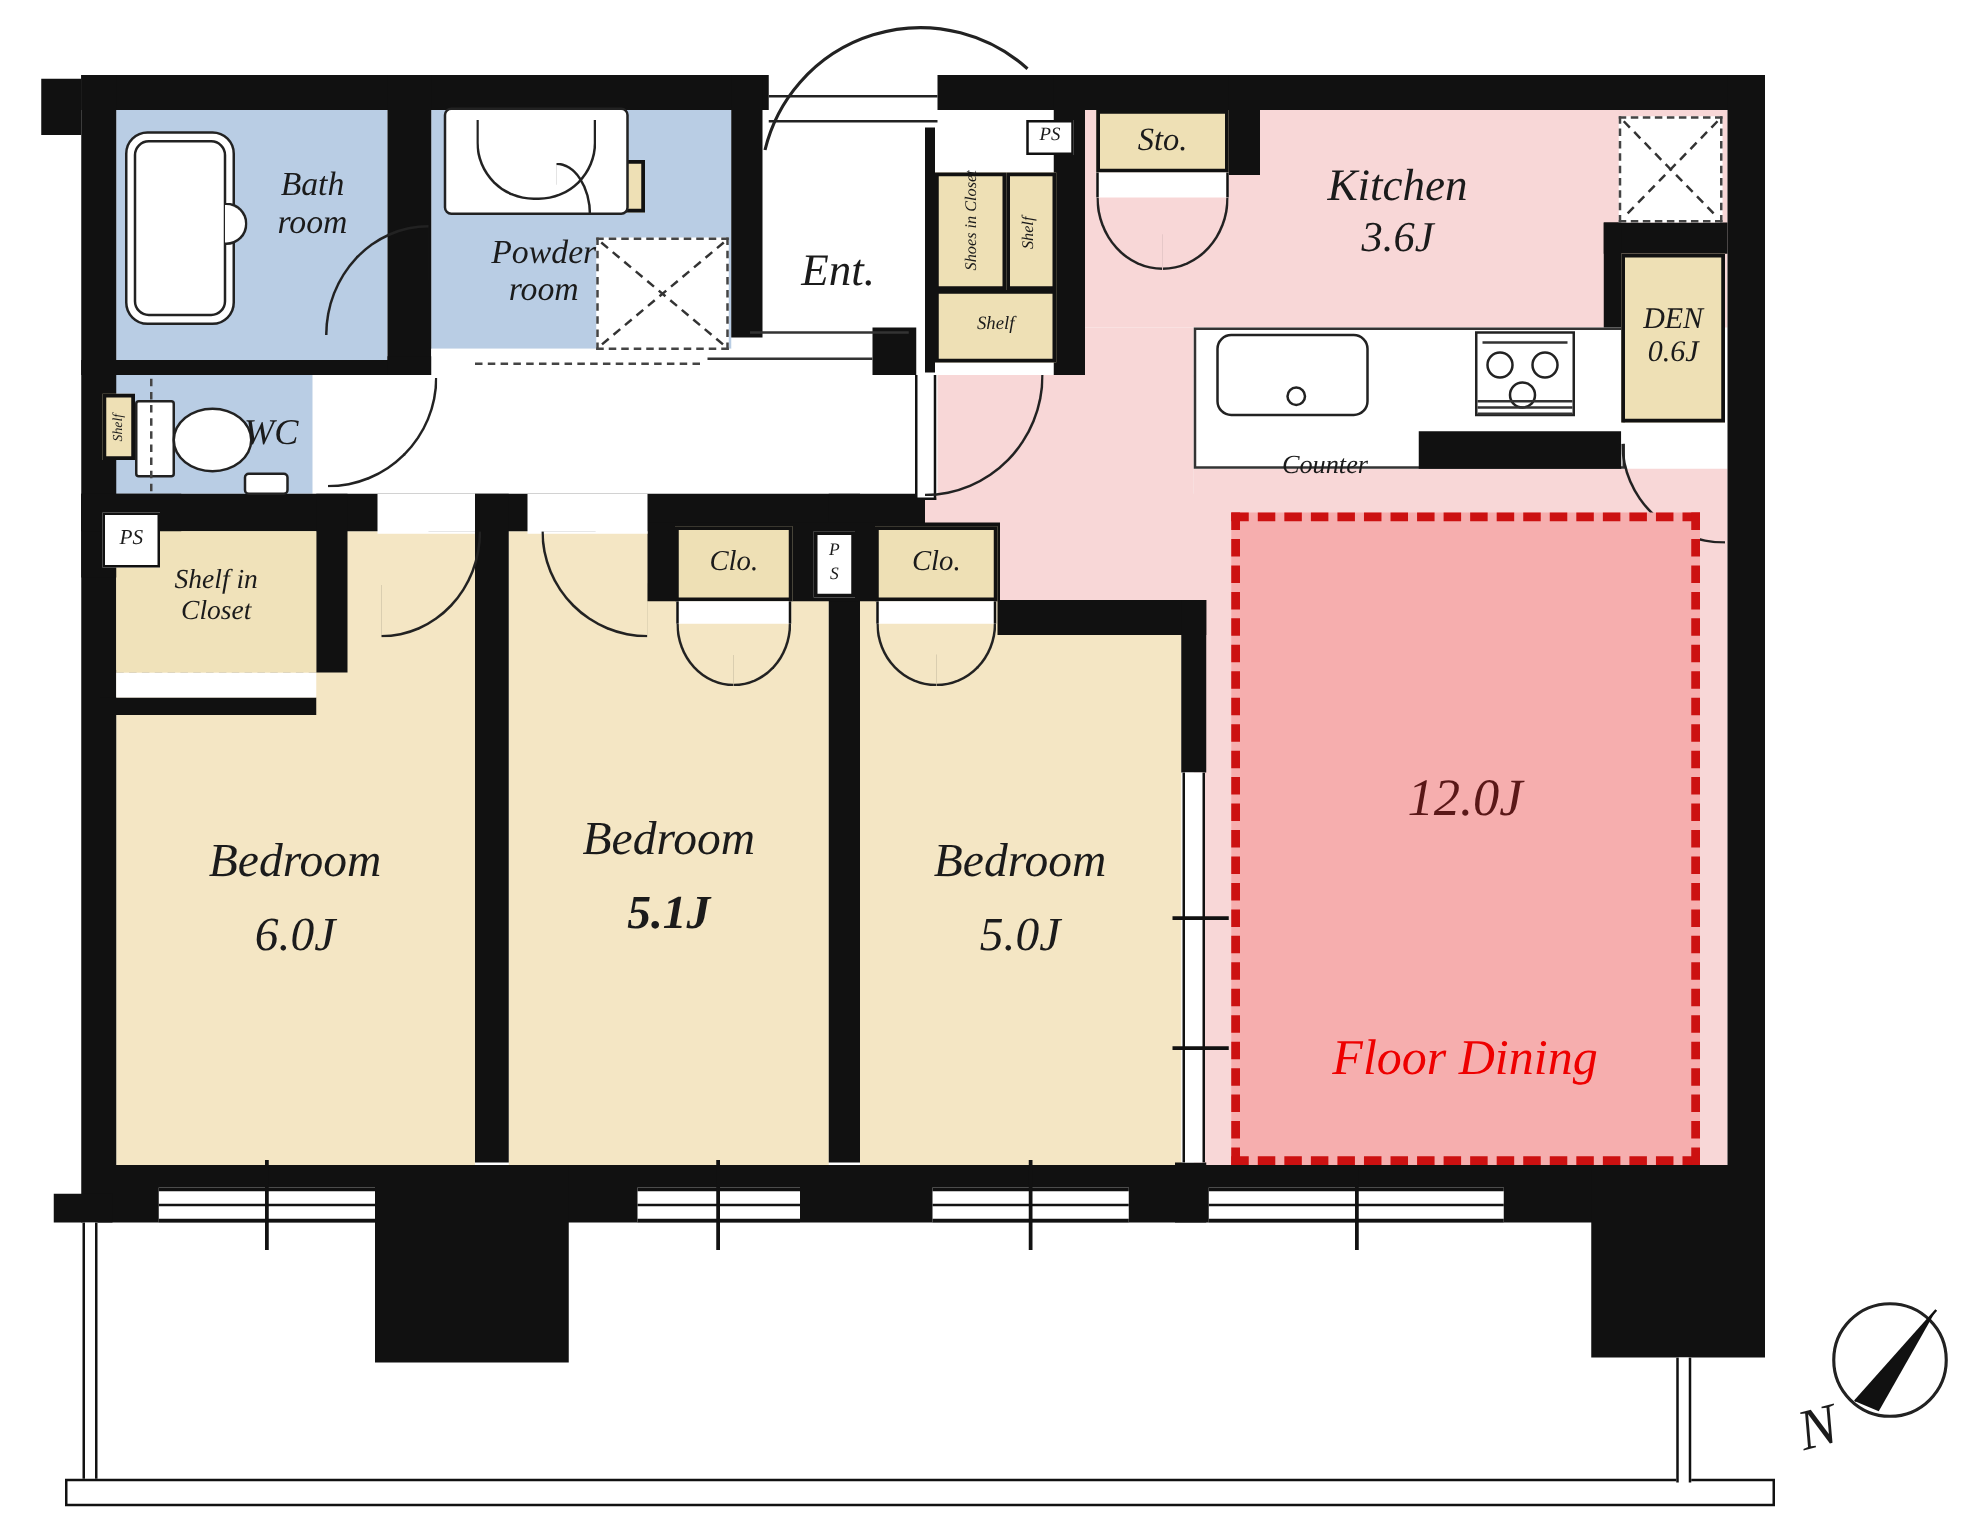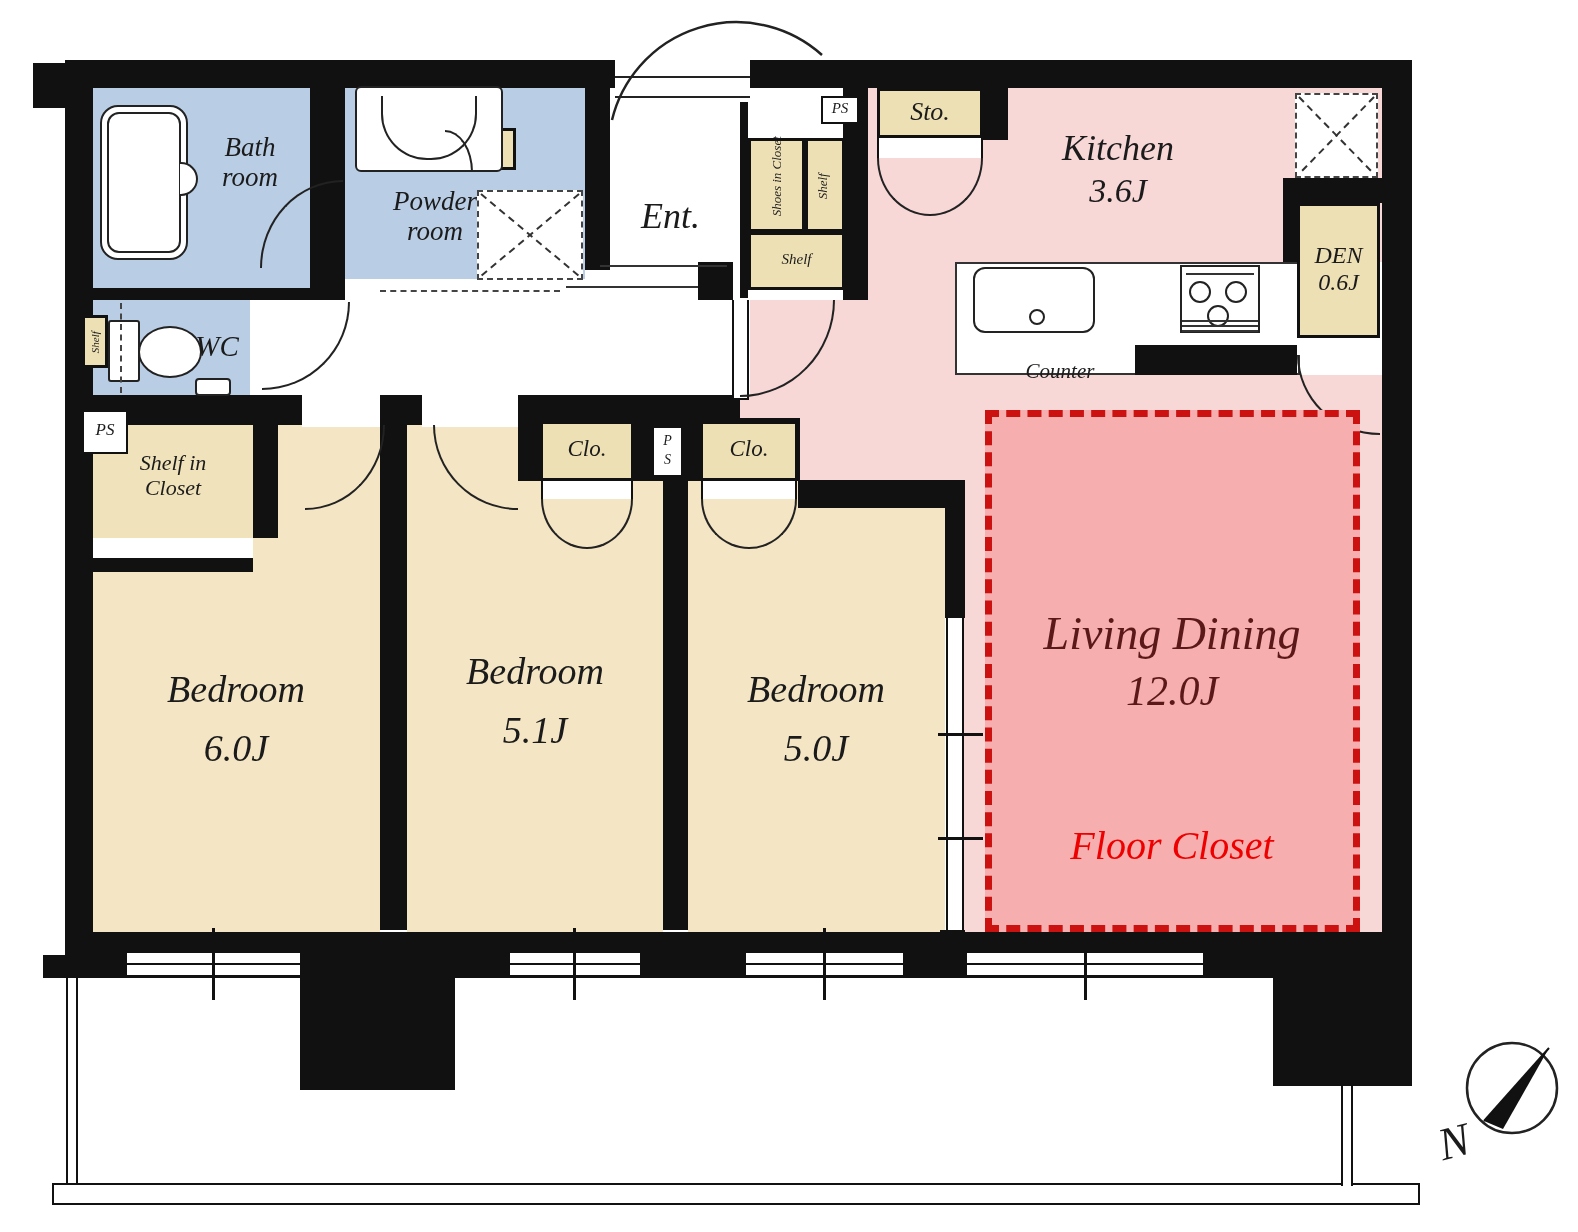--- a/index.html
+++ b/index.html
@@ -201,25 +201,24 @@
   <div class="a arc abr" style="left:587px;top:499px;width:46px;height:50px;"></div>
   <div class="a arc abl" style="left:701px;top:499px;width:48px;height:50px;"></div>
   <div class="a arc abr" style="left:749px;top:499px;width:48px;height:50px;"></div>
   <div class="a arc abl" style="left:877px;top:158px;width:53px;height:58px;"></div>
   <div class="a arc abr" style="left:930px;top:158px;width:53px;height:58px;"></div>
   <div class="a arc abl" style="left:1297px;top:355px;width:83px;height:80px;"></div>
   <div class="a arc atr" style="left:445px;top:130px;width:28px;height:42px;"></div>
 
   <div class="a heat" style="left:985px;top:410px;width:375px;height:522px;"></div>
   <div class="a lbl ldtxt" style="left:982px;top:608px;width:380px;font-size:46px;">
-    <span>Living Dining</span>
     <span style="font-size:42px;margin-top:8px;">12.0J</span>
   </div>
   <div class="a lbl fhtxt" style="left:982px;top:824px;width:380px;font-size:40px;">
-    <span>Floor Closet</span>
+    <span>Floor Dining</span>
   </div>
 
   <div class="a lbl" style="left:160px;top:132px;width:180px;font-size:27px;">
     <span>Bath</span>
     <span>room</span>
   </div>
   <div class="a lbl" style="left:350px;top:186px;width:170px;font-size:27px;">
     <span>Powder</span>
     <span>room</span>
   </div>
@@ -235,21 +234,21 @@
   </div>
   <div class="a lbl" style="left:1000px;top:360px;width:120px;font-size:21px;">
     <span>Counter</span>
   </div>
   <div class="a lbl" style="left:116px;top:668px;width:240px;font-size:38px;">
     <span>Bedroom</span>
     <span style="margin-top:16px;">6.0J</span>
   </div>
   <div class="a lbl" style="left:415px;top:650px;width:240px;font-size:38px;">
     <span>Bedroom</span>
-    <span style="margin-top:16px;">5.1J</span>
+    <span style="margin-top:16px;font-weight:bold;">5.1J</span>
   </div>
   <div class="a lbl" style="left:696px;top:668px;width:240px;font-size:38px;">
     <span>Bedroom</span>
     <span style="margin-top:16px;">5.0J</span>
   </div>
 
   <div class="a rail" style="left:66px;top:978px;width:12px;height:210px;border-top:none;border-bottom:none;"></div>
   <div class="a rail" style="left:52px;top:1183px;width:1368px;height:22px;"></div>
   <div class="a rail" style="left:1341px;top:1086px;width:12px;height:100px;border-top:none;border-bottom:none;"></div>
 

